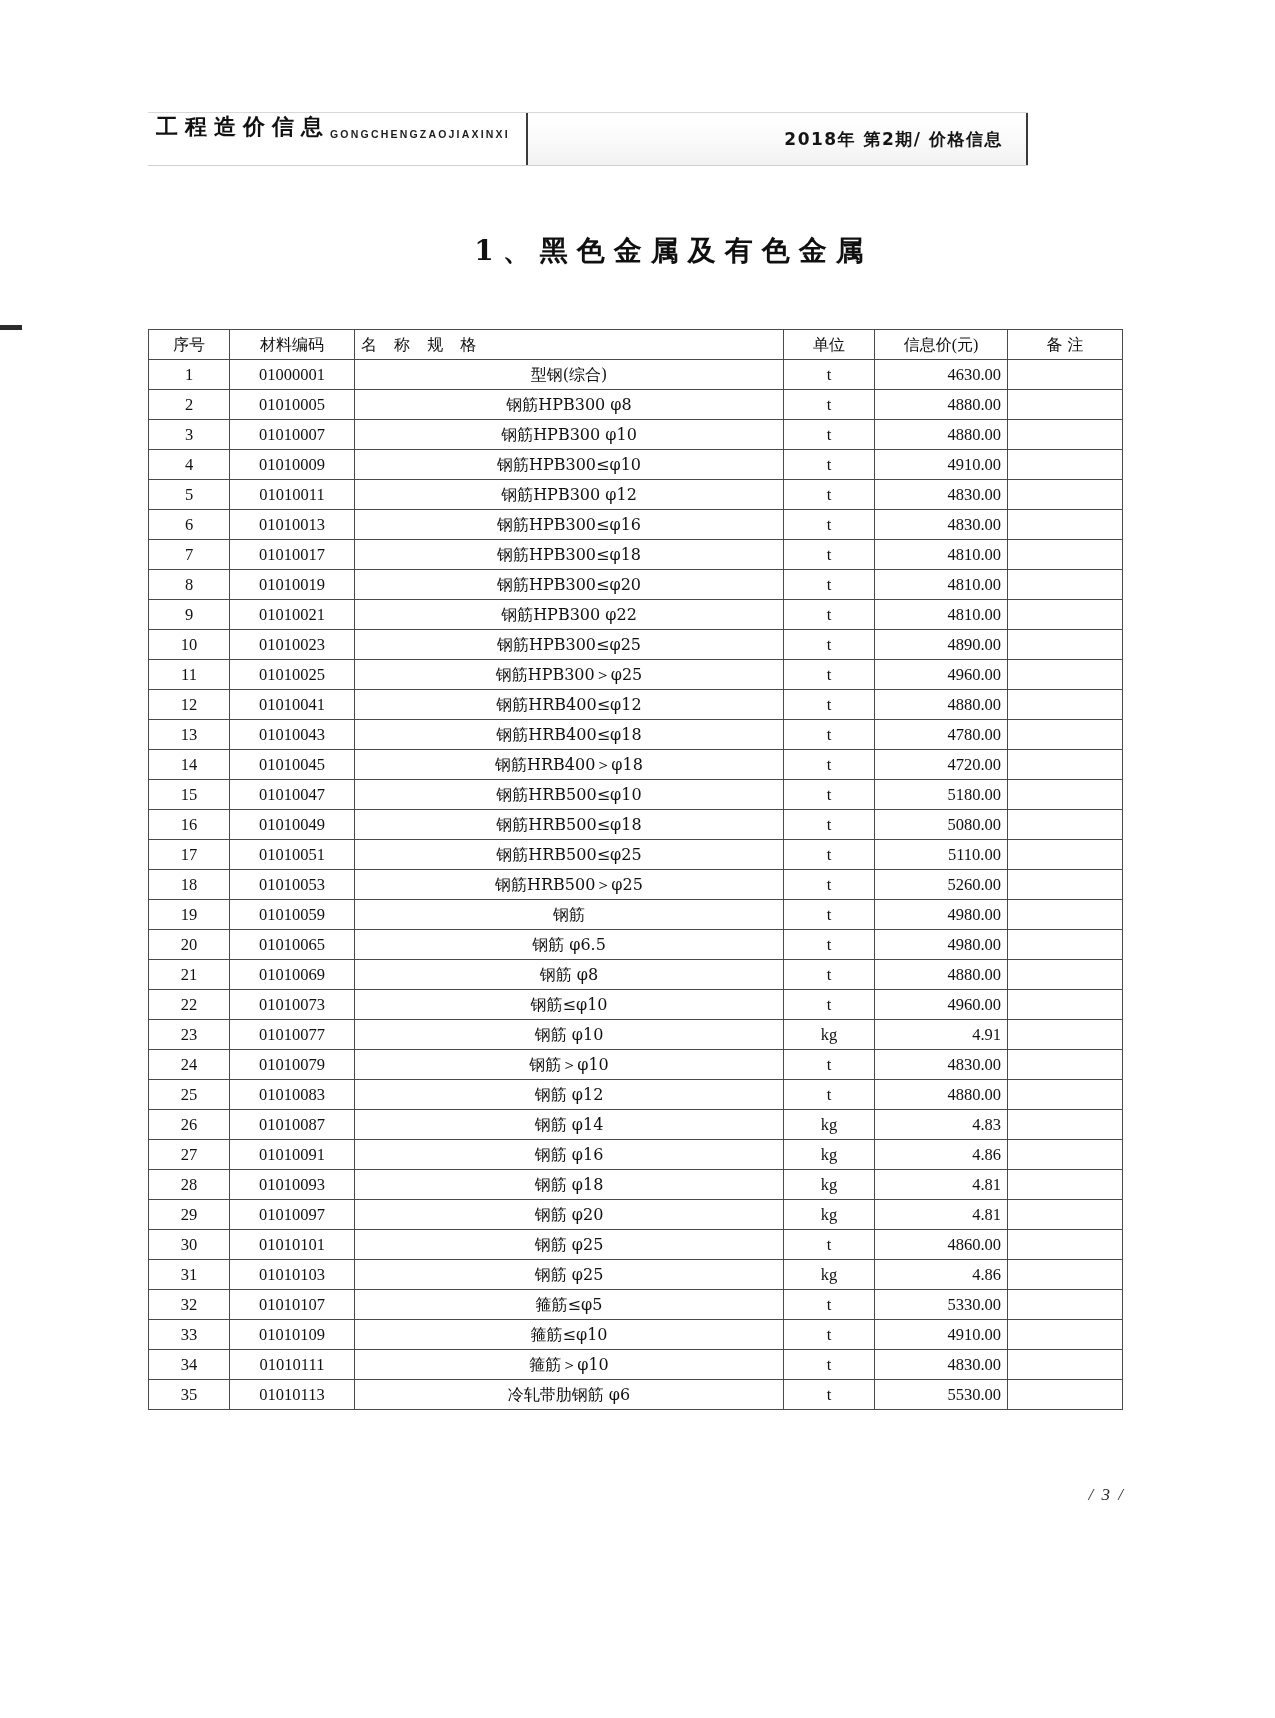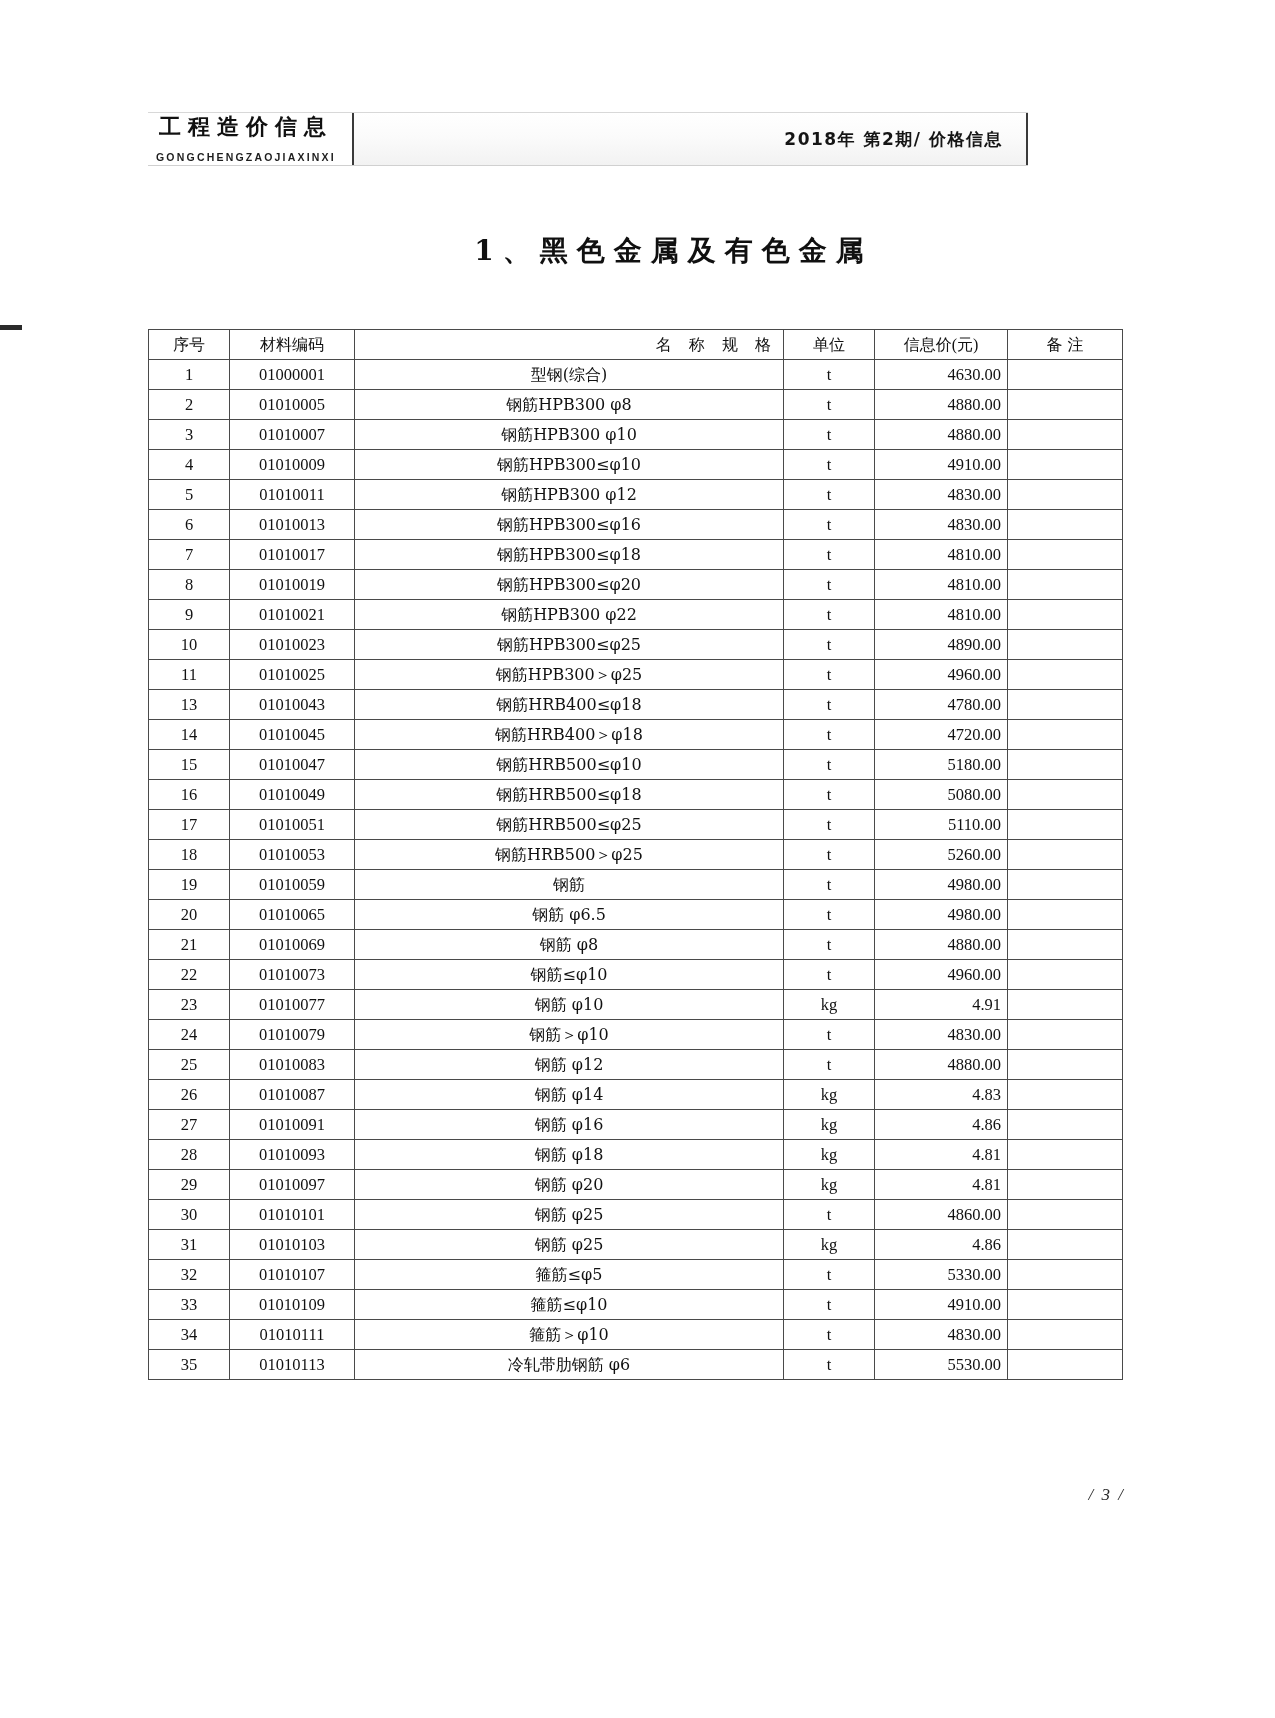--- a/index.html
+++ b/index.html
@@ -42,24 +42,23 @@
     align-items: stretch;
     border-top: 1px solid #d8d8d8;
     border-bottom: 1px solid #d0d0d0;
     background: linear-gradient(to bottom, #ffffff 0%, #fbfbfb 45%, #f2f2f2 100%);
   }
   .brand {
     position: relative;
     padding: 2px 16px 2px 8px;
     border-right: 2px solid #3a3a3a;
     display: flex;
-    flex-direction: column;
+    flex-direction: row;
     justify-content: center;
     background: #ffffff;
-    align-items: center;
   }
   .brand-cn {
     font-family: "DejaVu Sans", sans-serif;
     font-weight: bold;
     font-size: 22px;
     letter-spacing: 7px;
     line-height: 1.05;
     color: #111;
     white-space: nowrap;
   }
@@ -173,21 +172,21 @@
   </div>
 
   <div class="section-title">1、黑色金属及有色金属</div>
 
   <div class="table-wrap">
     <table class="price">
       <thead>
         <tr>
           <th class="c-idx">序号</th>
           <th class="c-code">材料编码</th>
-          <th class="c-name h-name" style="text-align:right;">名 称 规 格</th>
+          <th class="c-name h-name" style="text-align:left;">名 称 规 格</th>
           <th class="c-unit">单位</th>
           <th class="c-price" style="text-align:center;font-family:Liberation Serif, serif;">信息价(元)</th>
           <th class="c-note">备 注</th>
         </tr>
       </thead>
       <tbody>
           <tr>
             <td class="c-idx">1</td>
             <td class="c-code">01000001</td>
             <td class="c-name"><span class="name-txt">型钢(综合)</span></td>
@@ -269,20 +268,28 @@
           </tr>
           <tr>
             <td class="c-idx">11</td>
             <td class="c-code">01010025</td>
             <td class="c-name"><span class="name-txt">钢筋HPB300＞φ25</span></td>
             <td class="c-unit">t</td>
             <td class="c-price">4960.00</td>
             <td class="c-note"></td>
           </tr>
           <tr>
+            <td class="c-idx">12</td>
+            <td class="c-code">01010041</td>
+            <td class="c-name"><span class="name-txt">钢筋HRB400≤φ12</span></td>
+            <td class="c-unit">t</td>
+            <td class="c-price">4880.00</td>
+            <td class="c-note"></td>
+          </tr>
+          <tr>
             <td class="c-idx">13</td>
             <td class="c-code">01010043</td>
             <td class="c-name"><span class="name-txt">钢筋HRB400≤φ18</span></td>
             <td class="c-unit">t</td>
             <td class="c-price">4780.00</td>
             <td class="c-note"></td>
           </tr>
           <tr>
             <td class="c-idx">14</td>
             <td class="c-code">01010045</td>

